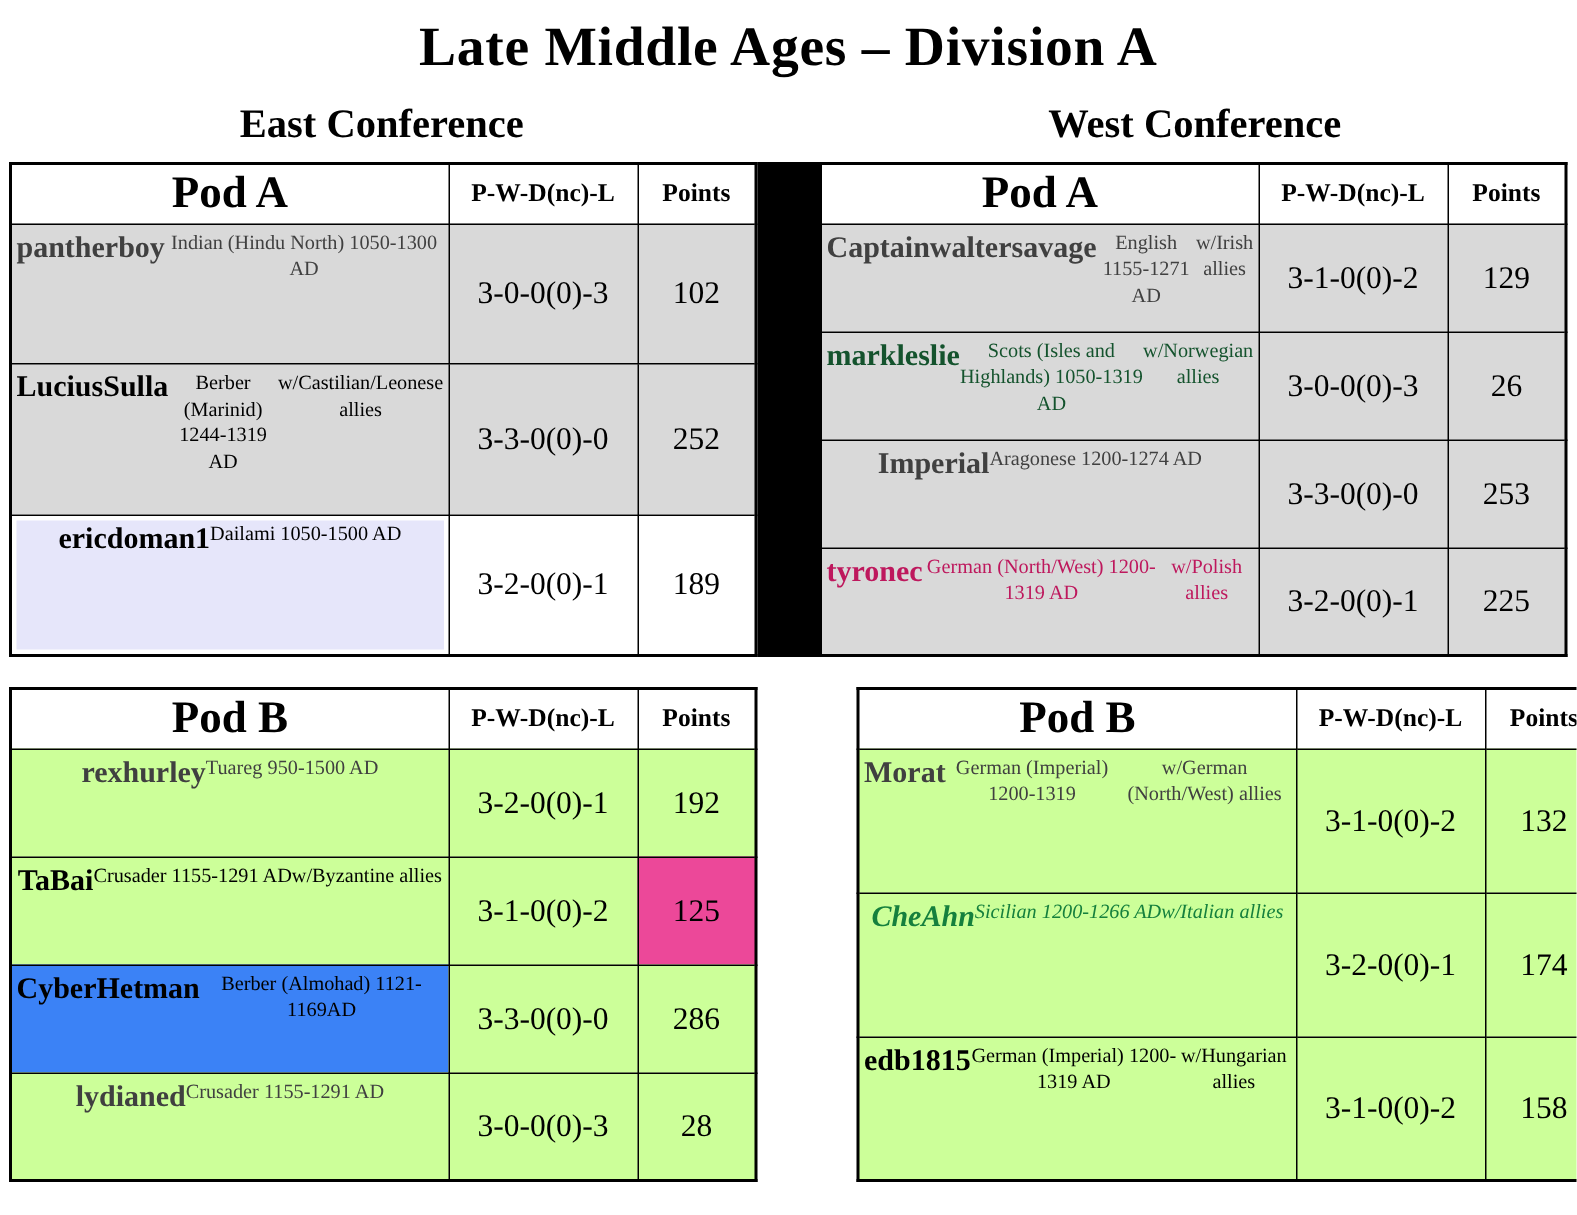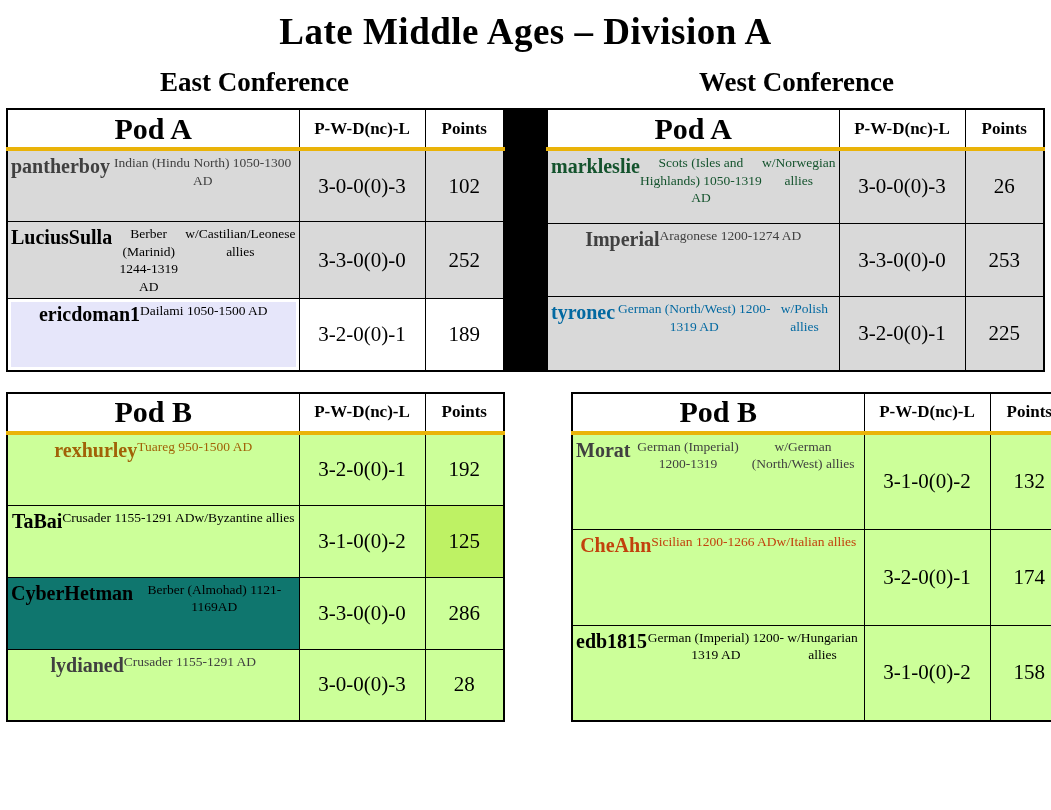--- a/index.html
+++ b/index.html
@@ -40,21 +40,21 @@
     border: 2px solid #000000;
     width: 497px;
     table-layout: fixed;
     background: #ffffff;
   }
   .c-name { width: 292px; }
   .c-rec  { width: 126px; }
   .c-pts  { width: 79px; }
 
   th, td { border: 1px solid #000000; padding: 0; text-align: center; vertical-align: middle; }
-  thead tr { border-bottom: 4px solid #eab308; padding-left: 40px; }
+  thead tr { border-bottom: 1px solid #eab308; padding-left: 40px; }
   thead th { height: 40px; background: #ffffff; }
 
   .pod-label { font-size: 30px; font-weight: 700; }
   .rec-head, .pts-head { font-size: 17px; font-weight: 700; }
 
   tbody td { height: 72px; }
   .name-cell { padding: 3px; }
   .hl {
     height: 100%;
     min-height: 64px;
@@ -143,20 +143,31 @@
       <thead>
         <tr>
           <th class="pod-label">Pod A</th>
           <th class="rec-head">P-W-D(nc)-L</th>
           <th class="pts-head">Points</th>
         </tr>
       </thead>
       <tbody>
         <tr>
           <td class="name-cell" style="background-color: rgb(217, 217, 217);">
+            <div class="hl" style="color: rgb(64, 64, 64);">
+              <div class="pname">Captainwaltersavage</div>
+              <div class="sub">English 1155-1271 AD</div>
+              <div class="sub">w/Irish allies</div>
+            </div>
+          </td>
+          <td class="rec-cell" style="background-color: rgb(217, 217, 217);">3-1-0(0)-2</td>
+          <td class="pts-cell" style="background-color: rgb(217, 217, 217);">129</td>
+        </tr>
+        <tr>
+          <td class="name-cell" style="background-color: rgb(217, 217, 217);">
             <div class="hl" style="color: #14532d;">
               <div class="pname">markleslie</div>
               <div class="sub">Scots (Isles and Highlands) 1050-1319 AD</div>
               <div class="sub">w/Norwegian allies</div>
             </div>
           </td>
           <td class="rec-cell" style="background-color: rgb(217, 217, 217);">3-0-0(0)-3</td>
           <td class="pts-cell" style="background-color: rgb(217, 217, 217);">26</td>
         </tr>
         <tr>
@@ -165,21 +176,21 @@
               <div class="pname">Imperial</div>
               <div class="sub">Aragonese 1200-1274 AD</div>
 
             </div>
           </td>
           <td class="rec-cell" style="background-color: rgb(217, 217, 217);">3-3-0(0)-0</td>
           <td class="pts-cell" style="background-color: rgb(217, 217, 217);">253</td>
         </tr>
         <tr>
           <td class="name-cell" style="background-color: rgb(217, 217, 217);">
-            <div class="hl" style="color: #0369a1;">
+            <div class="hl" style="color: #be185d;">
               <div class="pname">tyronec</div>
               <div class="sub">German (North/West) 1200-1319 AD</div>
               <div class="sub">w/Polish allies</div>
             </div>
           </td>
           <td class="rec-cell" style="background-color: rgb(217, 217, 217);">3-2-0(0)-1</td>
           <td class="pts-cell" style="background-color: rgb(217, 217, 217);">225</td>
         </tr>
       </tbody>
     </table>
@@ -197,42 +208,42 @@
       <thead>
         <tr>
           <th class="pod-label">Pod B</th>
           <th class="rec-head">P-W-D(nc)-L</th>
           <th class="pts-head">Points</th>
         </tr>
       </thead>
       <tbody>
         <tr>
           <td class="name-cell" style="background-color: rgb(204, 255, 153);">
-            <div class="hl" style="color: #a16207;">
+            <div class="hl" style="color: #404040;">
               <div class="pname">rexhurley</div>
               <div class="sub">Tuareg 950-1500 AD</div>
 
             </div>
           </td>
           <td class="rec-cell" style="background-color: rgb(204, 255, 153);">3-2-0(0)-1</td>
           <td class="pts-cell" style="background-color: rgb(204, 255, 153);">192</td>
         </tr>
         <tr>
           <td class="name-cell" style="background-color: rgb(204, 255, 153);">
             <div class="hl" style="color: rgb(0, 0, 0);">
               <div class="pname">TaBai</div>
               <div class="sub">Crusader 1155-1291 AD</div>
               <div class="sub">w/Byzantine allies</div>
             </div>
           </td>
           <td class="rec-cell" style="background-color: rgb(204, 255, 153);">3-1-0(0)-2</td>
-          <td class="pts-cell" style="background-color: #bef264;">125</td>
-        </tr>
-        <tr>
-          <td class="name-cell" style="background-color: #0f766e;">
+          <td class="pts-cell" style="background-color: #ec4899;">125</td>
+        </tr>
+        <tr>
+          <td class="name-cell" style="background-color: #3b82f6;">
             <div class="hl" style="color: rgb(0, 0, 0);">
               <div class="pname">CyberHetman</div>
               <div class="sub">Berber (Almohad) 1121-1169AD</div>
 
             </div>
           </td>
           <td class="rec-cell" style="background-color: rgb(204, 255, 153);">3-3-0(0)-0</td>
           <td class="pts-cell" style="background-color: rgb(204, 255, 153);">286</td>
         </tr>
         <tr>
@@ -271,21 +282,21 @@
               <div class="pname">Morat</div>
               <div class="sub">German (Imperial) 1200-1319</div>
               <div class="sub">w/German (North/West) allies</div>
             </div>
           </td>
           <td class="rec-cell" style="background-color: rgb(204, 255, 153);">3-1-0(0)-2</td>
           <td class="pts-cell" style="background-color: rgb(204, 255, 153);">132</td>
         </tr>
         <tr>
           <td class="name-cell" style="background-color: rgb(204, 255, 153);">
-            <div class="hl" style="color: #c2410c;">
+            <div class="hl" style="color: #15803d; font-style: italic;">
               <div class="pname">CheAhn</div>
               <div class="sub">Sicilian 1200-1266 AD</div>
               <div class="sub">w/Italian allies</div>
             </div>
           </td>
           <td class="rec-cell" style="background-color: rgb(204, 255, 153);">3-2-0(0)-1</td>
           <td class="pts-cell" style="background-color: rgb(204, 255, 153);">174</td>
         </tr>
         <tr>
           <td class="name-cell" style="background-color: rgb(204, 255, 153);">

